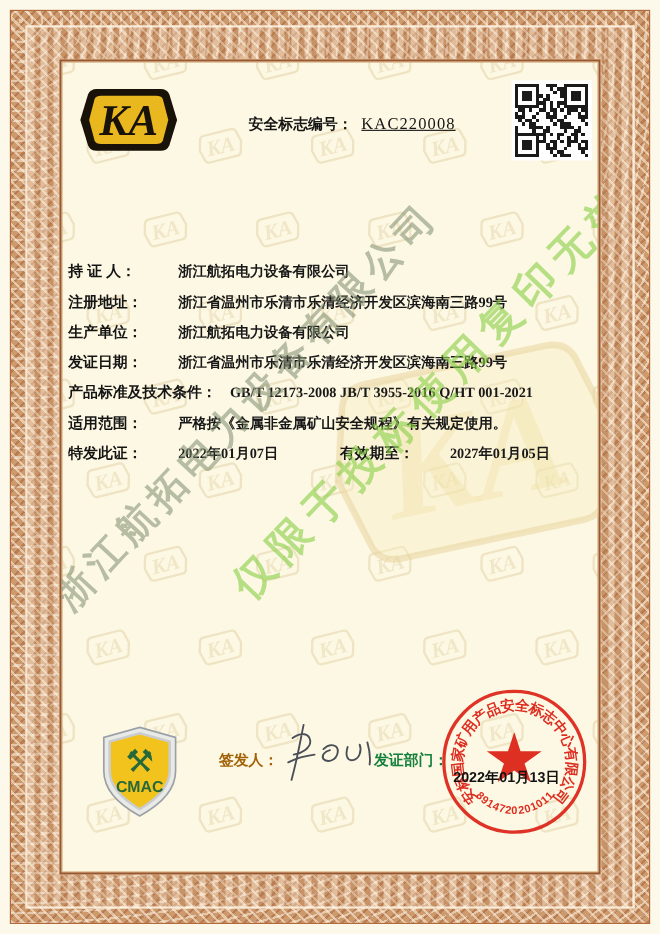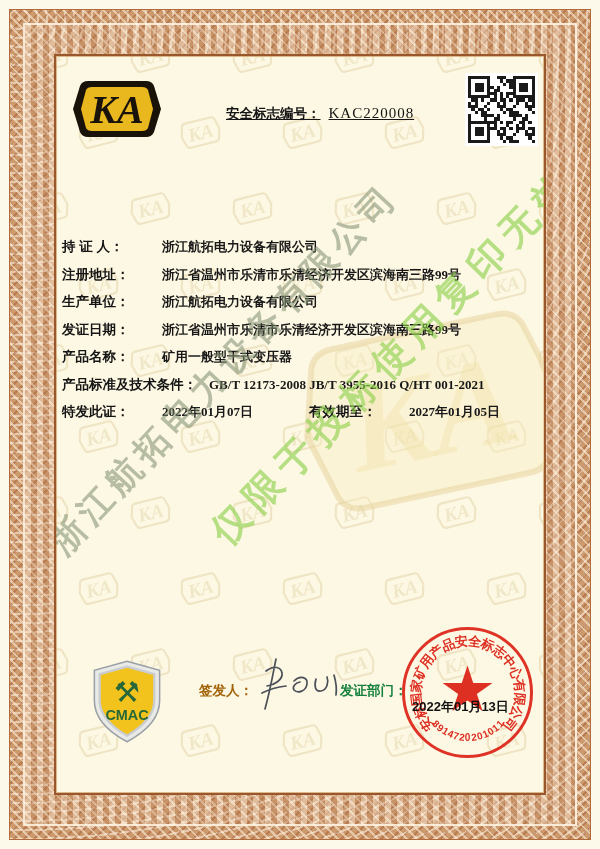--- a/index.html
+++ b/index.html
@@ -14,21 +14,21 @@
   .border-band::after{content:"";position:absolute;inset:13px;border:2px solid rgba(255,245,228,.85);
     background:repeating-linear-gradient(90deg, rgba(255,241,222,.4) 0 6px, rgba(186,126,84,.28) 6px 12px);}
   .panel{position:absolute;inset:54px;background:#fdf8e3;border:2px solid #9a572c;box-shadow:inset 0 0 0 1px #dcb88c;overflow:hidden;}
   
   .ka-pattern{position:absolute;inset:0;z-index:0;opacity:.55;}
   .ka-tile{position:absolute;transform:rotate(-14deg);}
   .big-ka{position:absolute;left:225px;top:262px;z-index:0;transform:rotate(-12deg);opacity:.8;}
   
   .ka-logo{position:absolute;left:11px;top:22px;z-index:2;}
   .mark-line{position:absolute;left:170px;top:47px;z-index:2;white-space:nowrap;}
-  .mark-line .lab{font:bold 13.5px/20px "Liberation Sans","DejaVu Sans",sans-serif;color:#151515;text-decoration:underline;}
+  .mark-line .lab{font:bold 13.5px/20px "Liberation Sans","DejaVu Sans",sans-serif;color:#151515;}
   .mark-line .val{font:15px/20px "Liberation Serif",serif;color:#151515;margin-left:8px;letter-spacing:1px;text-decoration:underline;}
   .qr{position:absolute;left:409px;top:17px;z-index:2;}
   .title{position:absolute;left:0;right:0;top:112px;z-index:2;text-align:center;font-weight:bold;font-size:29px;color:#101010;letter-spacing:3px;font-family:"Liberation Serif","DejaVu Serif",serif;}
   
   .fields{position:absolute;left:6px;top:182px;right:2px;z-index:2;}
   .row{display:flex;align-items:baseline;margin-bottom:9.5px;}
   .row .lab{font:bold 13.5px/18px "Liberation Sans","DejaVu Sans",sans-serif;color:#141414;white-space:nowrap;min-width:88px;}
   .row .val{font:bold 13px/18px "Liberation Serif","DejaVu Serif",serif;color:#181818;white-space:pre-wrap;margin-left:12px;}
   .row.dates .lab2{margin-left:56px;}
   .statement{position:absolute;left:6px;right:3px;top:504px;z-index:2;font:bold 12.5px/17px "Liberation Serif","DejaVu Serif",serif;color:#181818;text-align:justify;text-indent:2em;}
@@ -547,26 +547,26 @@
         </div>
       <div class="row">
           <span class="lab">生产单位：</span>
           <span class="val">浙江航拓电力设备有限公司</span>
         </div>
       <div class="row">
           <span class="lab">发证日期：</span>
           <span class="val">浙江省温州市乐清市乐清经济开发区滨海南三路99号</span>
         </div>
       <div class="row">
-          <span class="lab">产品名称：</span>
-          <span class="val">矿用一般型干式变压器</span>
+          <span class="lab">产品标准及技术条件：</span>
+          <span class="val">GB/T 12173-2008 JB/T 3955-2016 Q/HT 001-2021</span>
         </div>
       <div class="row">
-          <span class="lab">产品标准及技术条件：</span>
-          <span class="val">GB/T 12173-2008 JB/T 3955-2016 Q/HT 001-2021</span>
+          <span class="lab">适用范围：</span>
+          <span class="val">严格按《金属非金属矿山安全规程》有关规定使用。</span>
         </div>
       <div class="row dates">
         <span class="lab">特发此证：</span>
           <span class="val">2022年01月07日</span>
         <span class="lab lab2">有效期至：</span>
           <span class="val">2027年01月05日</span>
       </div>
     </div>
 
 

